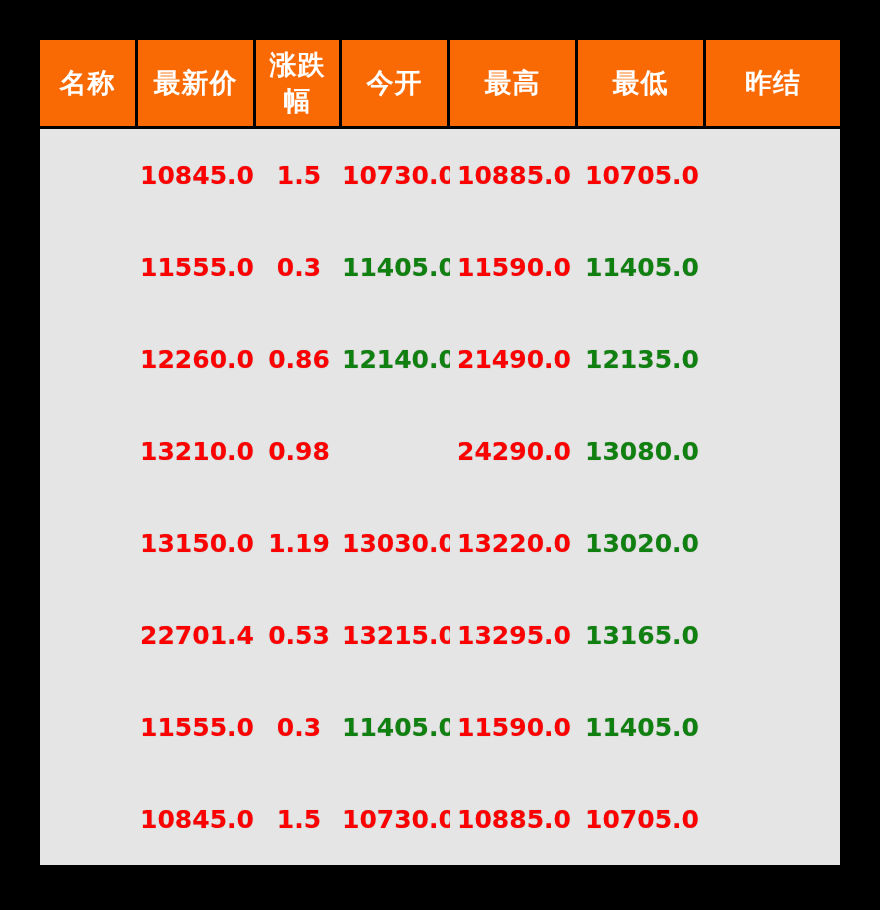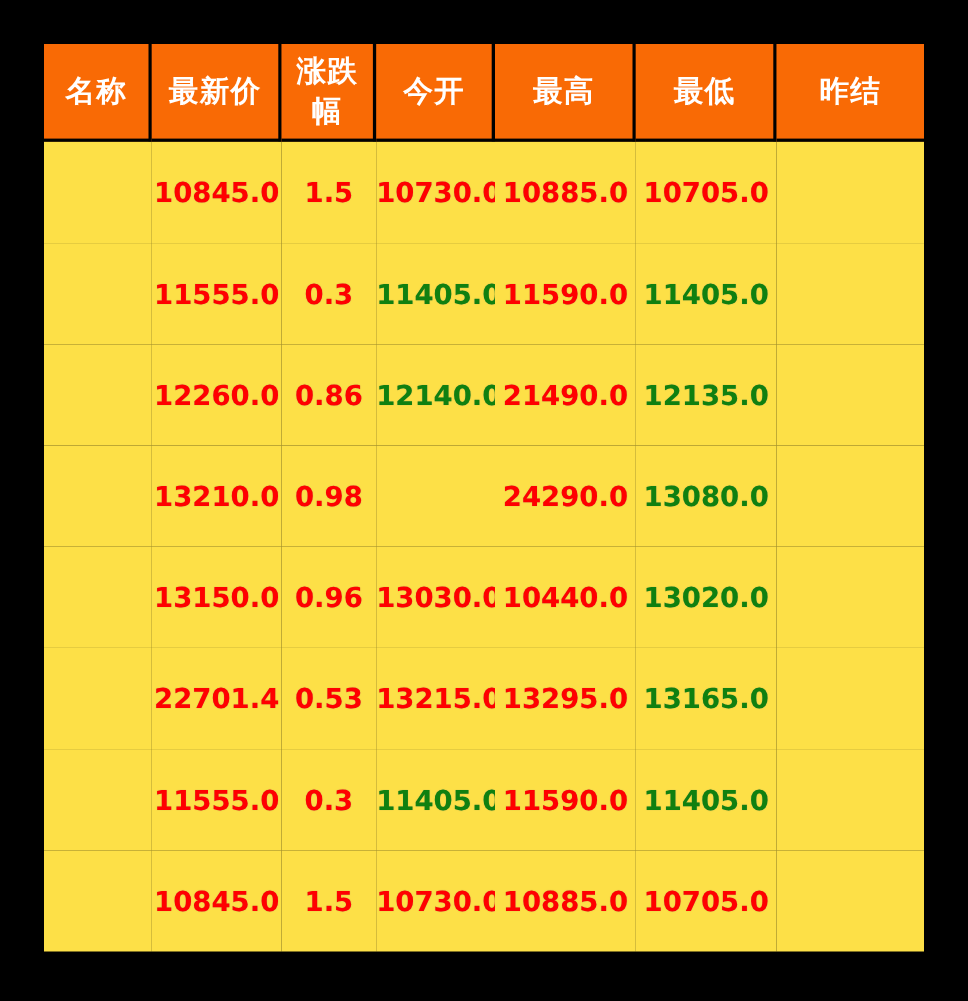--- a/index.html
+++ b/index.html
@@ -46,21 +46,21 @@
 
   
   #quote-table tbody td {
     height: 92px;
     padding: 0;
     text-align: center;
     vertical-align: middle;
     font-size: 25px;
     font-weight: 700;
     font-family: "DejaVu Sans", "Liberation Sans", sans-serif;
-    background: #fde047;
+    background: #e5e5e5;
     white-space: nowrap;
     overflow: hidden;
   }
 
   .val-up   { color: #FF0000; }
   .val-down { color: #108010; }
   .val-none { color: transparent; }
 
   
   .cell-text {
@@ -134,23 +134,23 @@
         <td><span class="cell-text val-up">13210.0</span></td>
         <td><span class="cell-text val-up">0.98</span></td>
         <td><span class="cell-text val-none"></span></td>
         <td><span class="cell-text val-up">24290.0</span></td>
         <td><span class="cell-text val-down">13080.0</span></td>
         <td><span class="cell-text val-none"></span></td>
       </tr>
       <tr>
         <td><span class="cell-text val-none"></span></td>
         <td><span class="cell-text val-up">13150.0</span></td>
-        <td><span class="cell-text val-up">0.96</span></td>
+        <td><span class="cell-text val-up">1.19</span></td>
         <td><span class="cell-text val-up">13030.0</span></td>
-        <td><span class="cell-text val-up">10440.0</span></td>
+        <td><span class="cell-text val-up">13220.0</span></td>
         <td><span class="cell-text val-down">13020.0</span></td>
         <td><span class="cell-text val-none"></span></td>
       </tr>
       <tr>
         <td><span class="cell-text val-none"></span></td>
         <td><span class="cell-text val-up">22701.4</span></td>
         <td><span class="cell-text val-up">0.53</span></td>
         <td><span class="cell-text val-up">13215.0</span></td>
         <td><span class="cell-text val-up">13295.0</span></td>
         <td><span class="cell-text val-down">13165.0</span></td>

